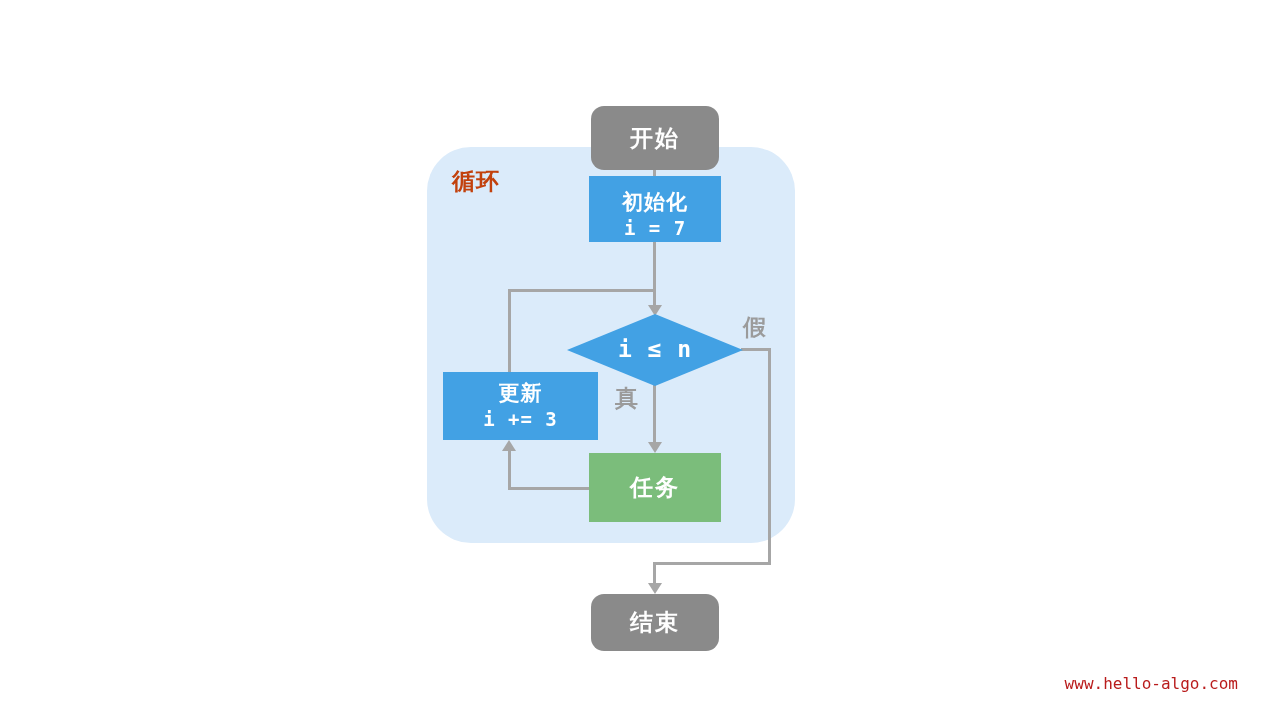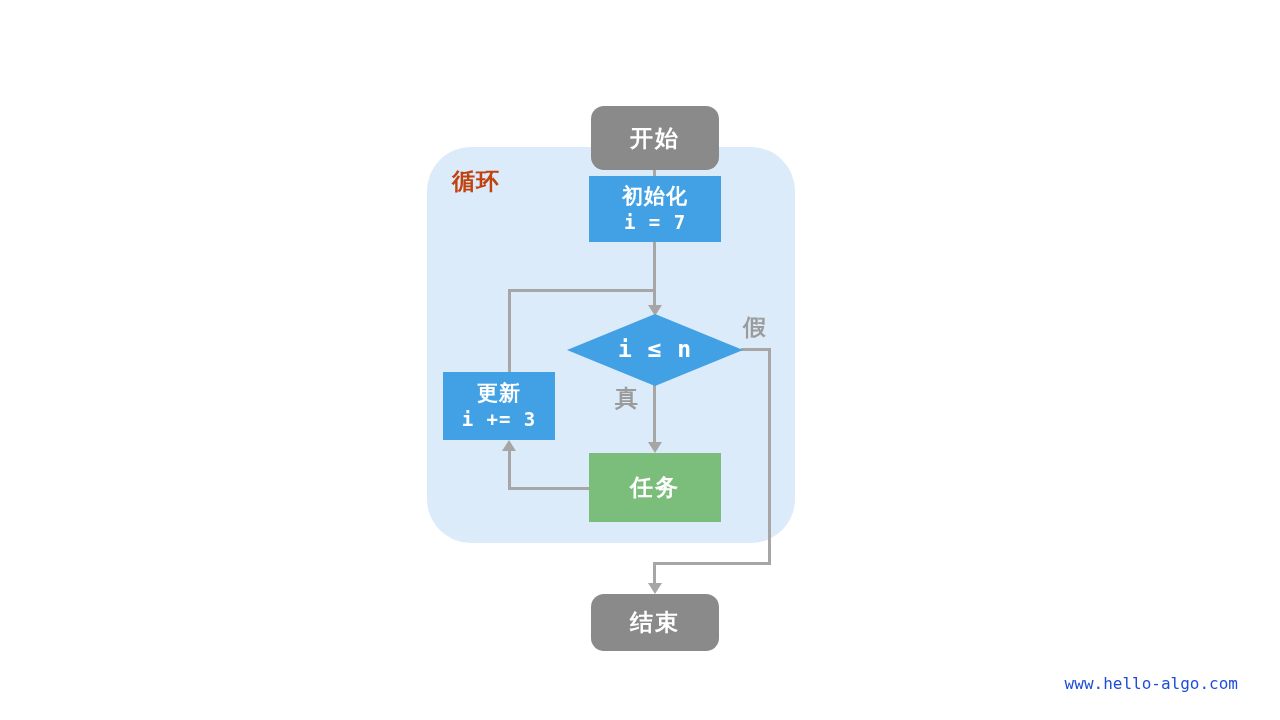--- a/index.html
+++ b/index.html
@@ -113,21 +113,21 @@
     font-weight: bold;
     color: #9b9b9b;
   }
 
   
   .watermark {
     position: absolute;
     right: 42px; top: 674px;
     font-family: "DejaVu Sans Mono", "Liberation Mono", monospace;
     font-size: 16px;
-    color: #1d4ed8;
+    color: #b91c1c;
   }
 </style>
 </head>
 <body>
 
 <div class="canvas">
 
   <div class="loop-container"></div>
   <span class="loop-label">循环</span>
 
@@ -148,30 +148,30 @@
   <div class="line" style="left:741px; top:348px; width:30px; height:3px;"></div>
   <div class="line" style="left:768px; top:348px; width:3px; height:217px;"></div>
   <div class="line" style="left:653px; top:562px; width:118px; height:3px;"></div>
   <div class="line" style="left:653px; top:562px; width:3px; height:23px;"></div>
   <div class="arrow-down" style="left:648px; top:583px;"></div>
 
   <div class="node terminal" style="left:591px; top:70px; width:128px; height:64px;margin-top:36px;">
     <span>开始</span>
   </div>
 
-  <div class="node process-blue" style="left:589px; top:176px; width:132px; height:66px;">
+  <div class="node process-blue" style="left:589px; top:176px; width:132px; height:66px;justify-content:flex-end;">
     <span class="node-title">初始化</span>
     <span class="node-code">i = 7</span>
   </div>
 
   <div class="diamond">
     <span class="node-code">i ≤ n</span>
   </div>
 
-  <div class="node process-blue" style="left:443px; top:372px; width:112px; height:68px;">
+  <div class="node process-blue" style="left:443px; top:372px; width:155px; height:68px;">
     <span class="node-title">更新</span>
     <span class="node-code">i += 3</span>
   </div>
 
   <div class="node process-green" style="left:589px; top:453px; width:132px; height:69px;">
     <span>任务</span>
   </div>
 
   <div class="node terminal" style="left:591px; top:594px; width:128px; height:57px;">
     <span>结束</span>

